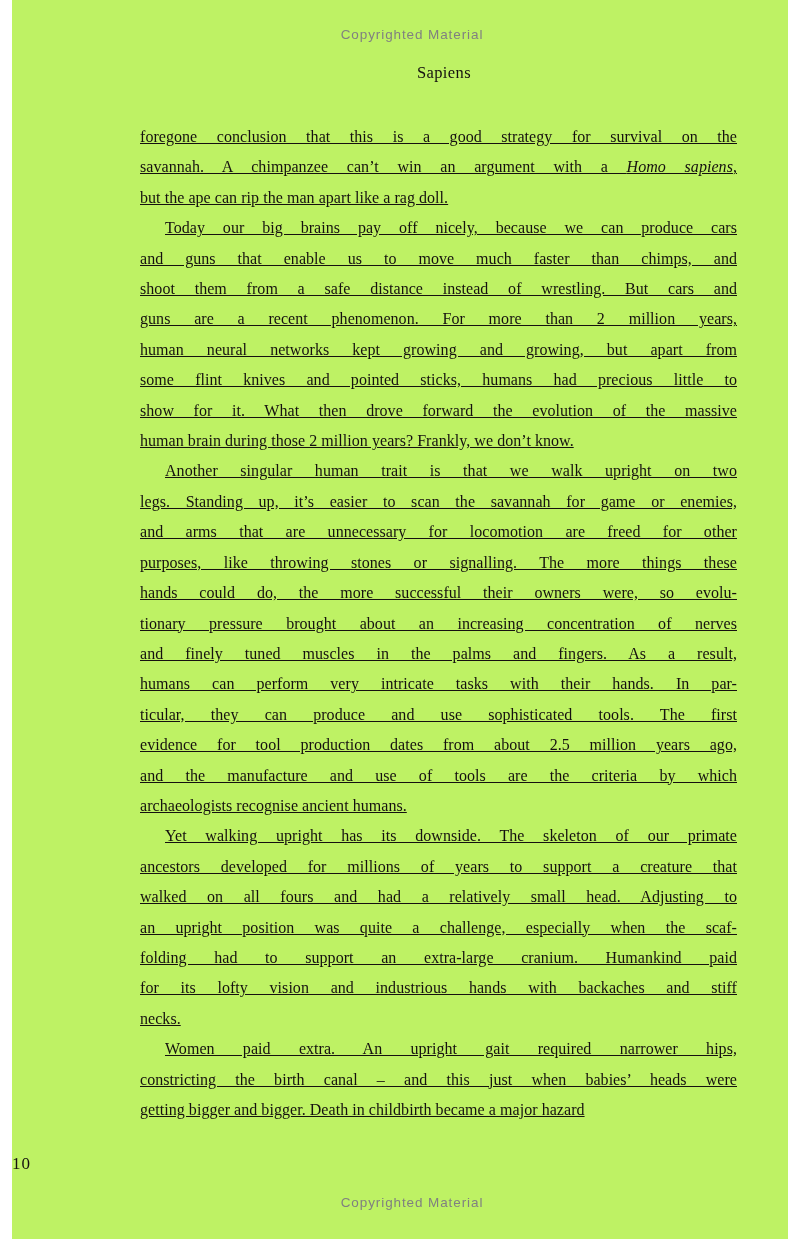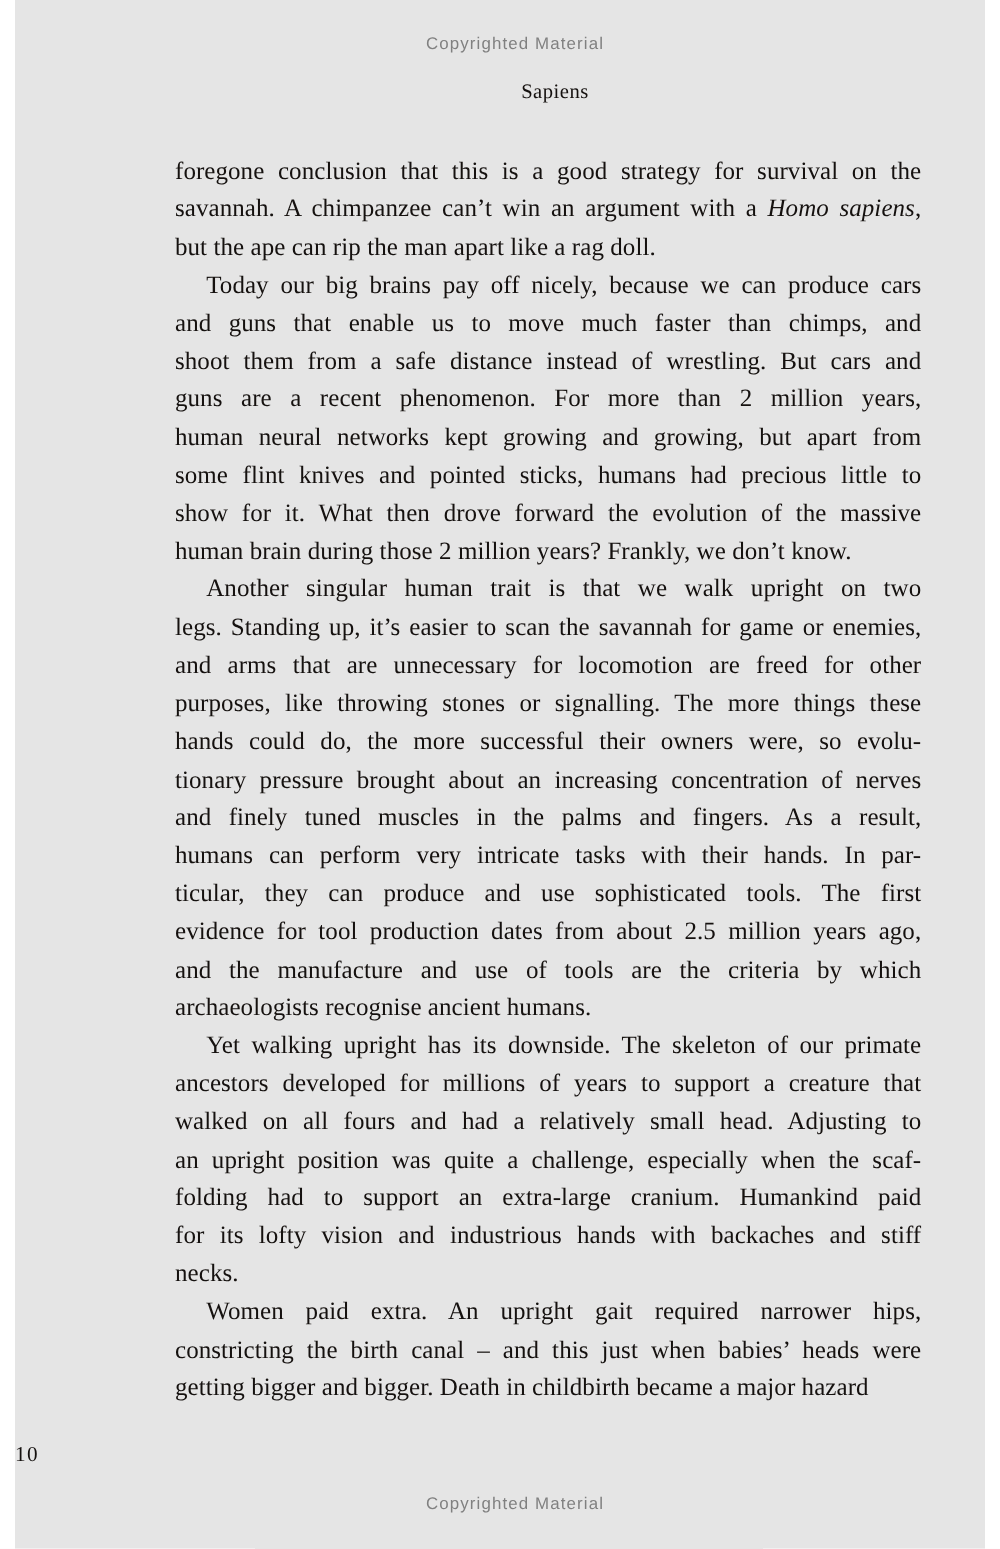--- a/index.html
+++ b/index.html
@@ -12,21 +12,21 @@
   body {
     font-family: "Liberation Serif", "DejaVu Serif", serif;
     color: #111111;
   }
 
   .page {
     position: relative;
     width: 776px;
     height: 1239px;
     margin: 0 auto;
-    background: #e5e5e5;
+    background: #bef264;
     overflow: hidden;
   }
 
   
   .watermark {
     position: absolute;
     left: 0;
     width: 800px;
     text-align: center;
     font-family: "Liberation Sans", "DejaVu Sans", sans-serif;
@@ -55,28 +55,29 @@
   
   .textblock {
     position: absolute;
     left: 128px;
     top: 122px;
     width: 597px;
   }
 
   .para {
     margin: 0;
-    font-size: 20px;
+    font-size: 16px;
     line-height: 30.4px;
     text-align: justify;
     text-justify: inter-word;
     color: #15110f;
     hyphens: manual;
     -webkit-hyphens: manual;
     letter-spacing: 0.05px;
+    text-decoration: underline;
   }
 
   
   .para .line {
     display: block;
     text-align: justify;
     text-align-last: justify;
     white-space: pre-wrap;
   }
   .para .line.last {

